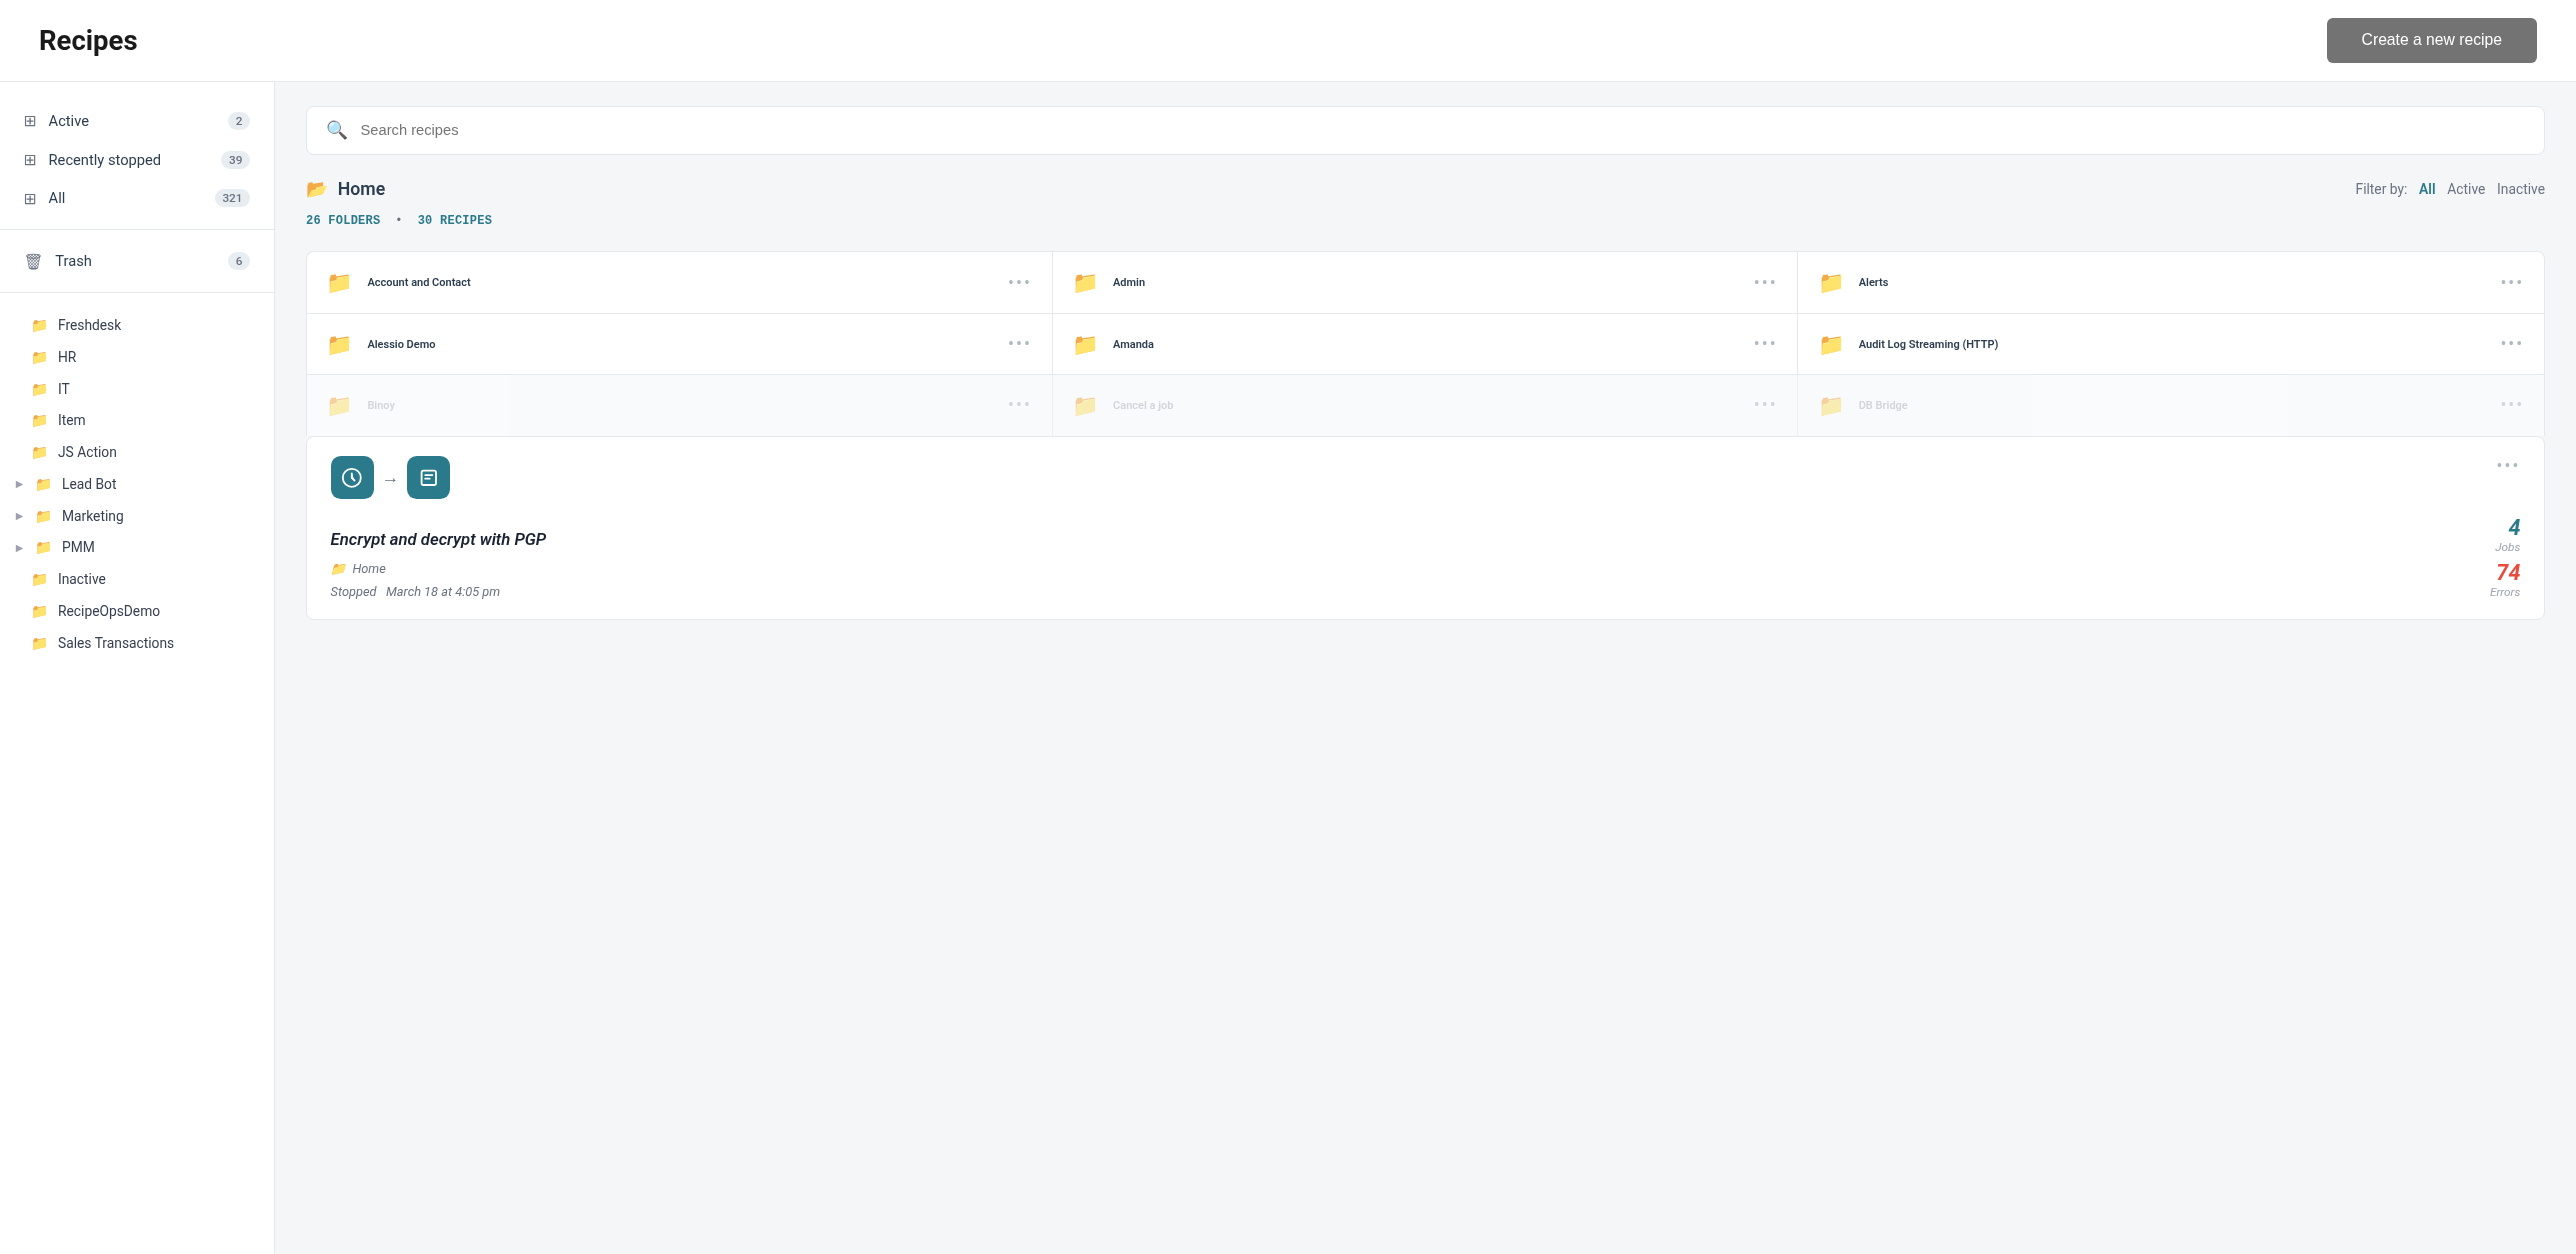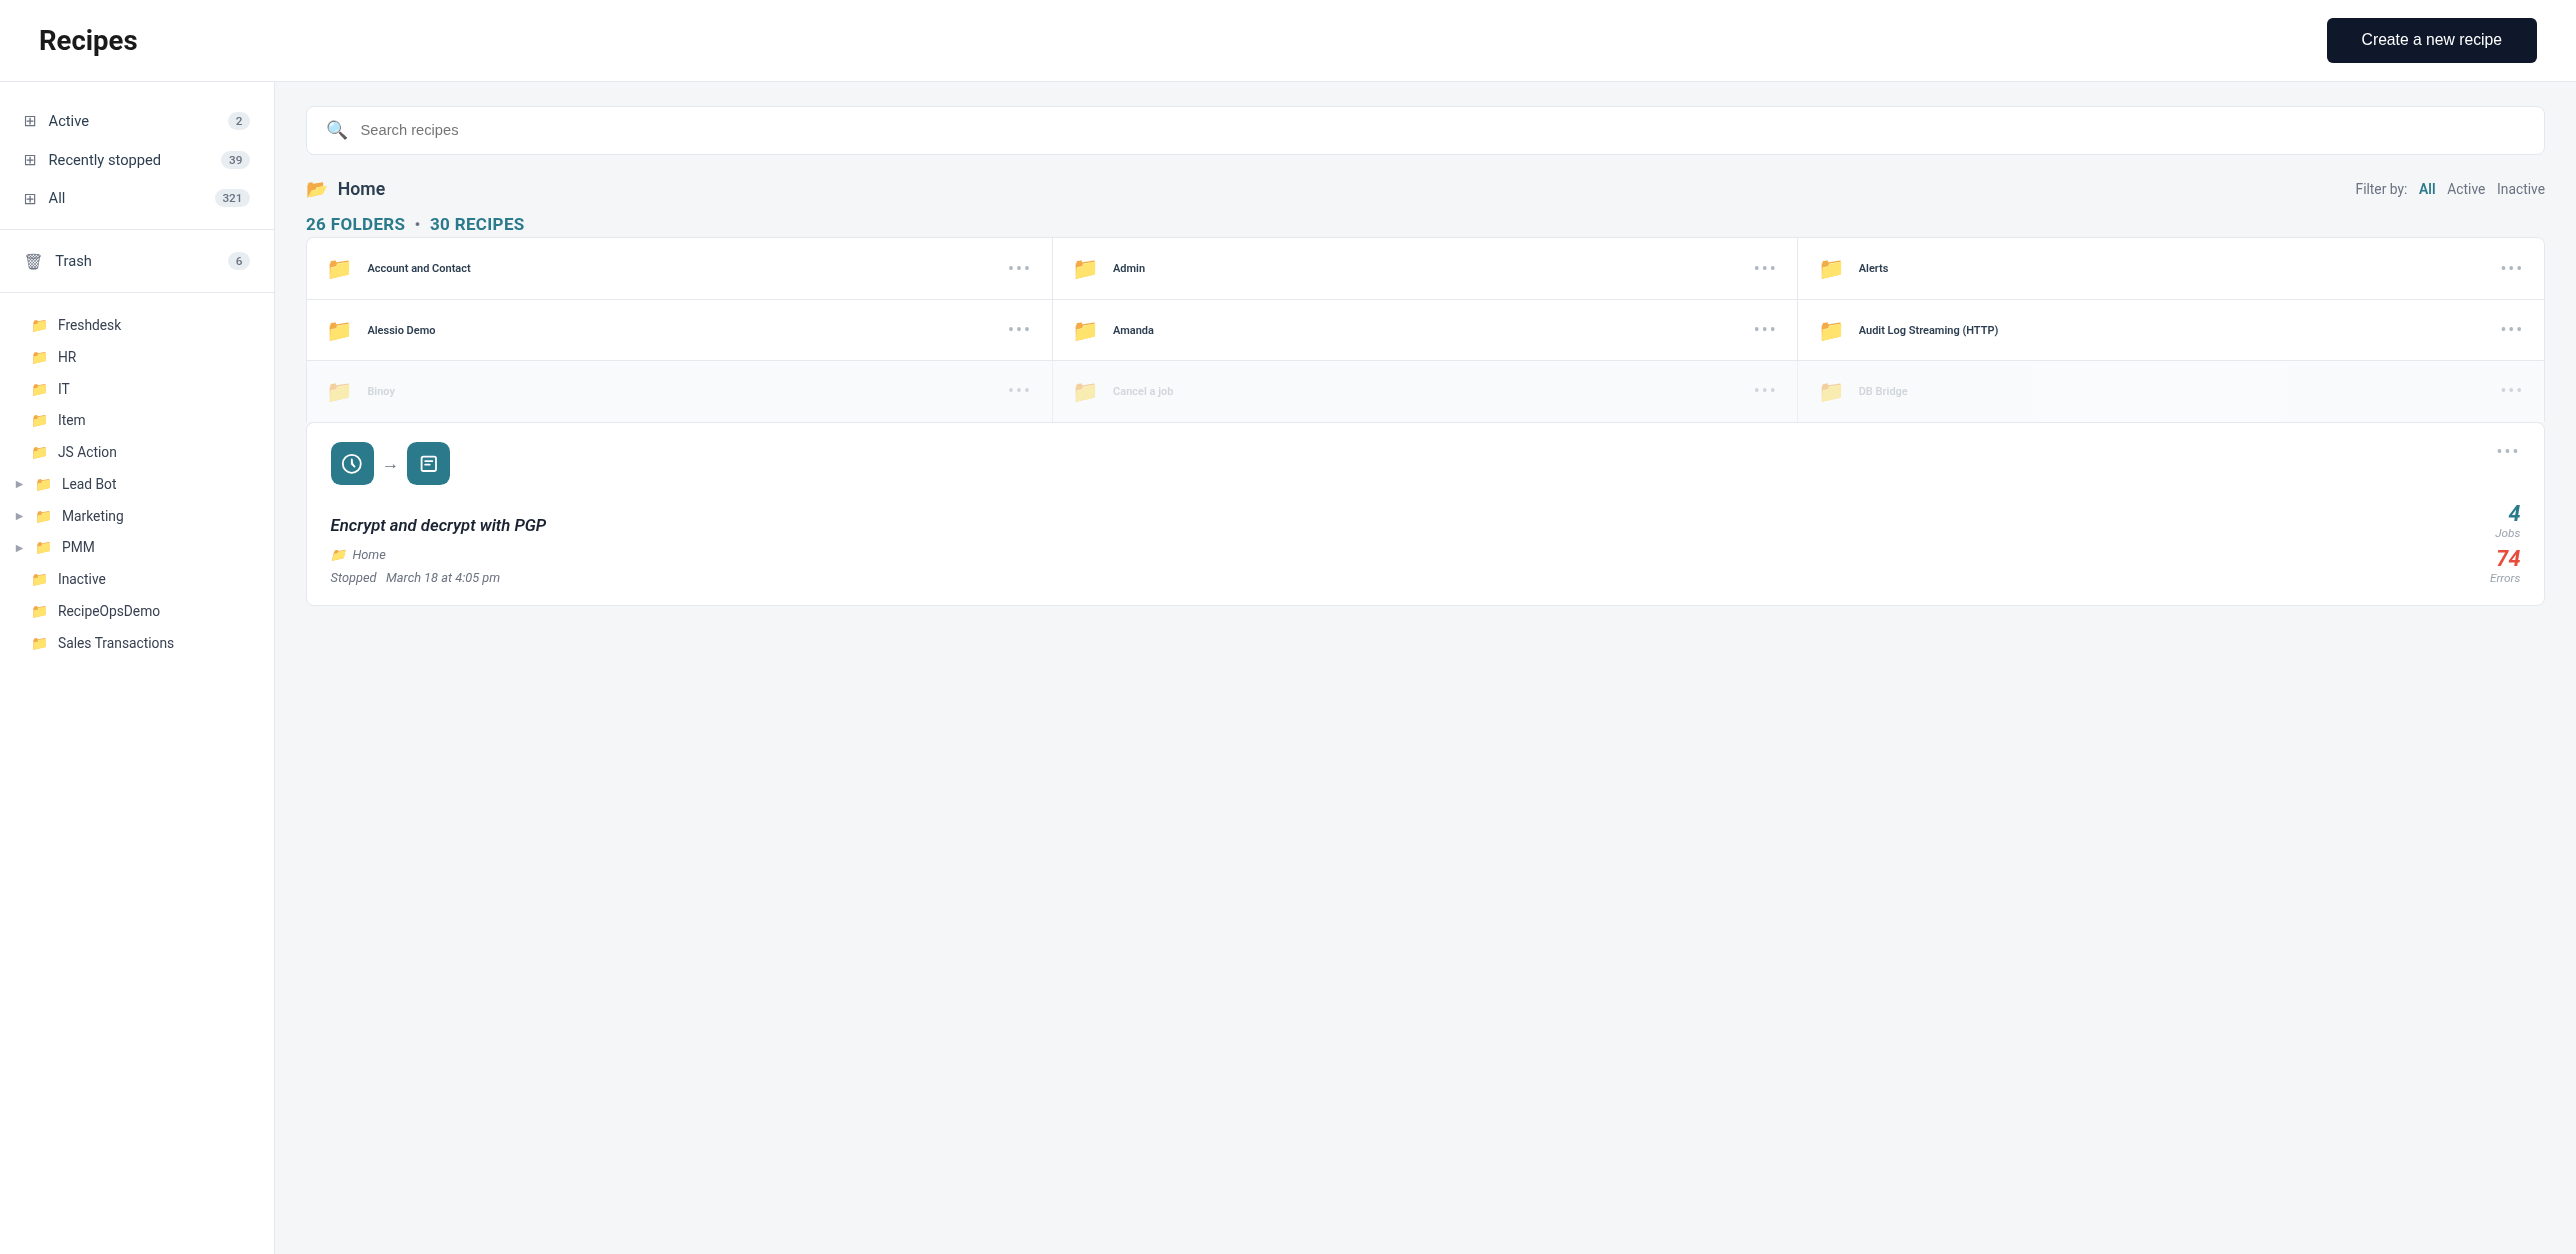--- a/index.html
+++ b/index.html
@@ -13,21 +13,21 @@
       align-items: center;
       justify-content: space-between;
       border-bottom: 1px solid #e5e8ec;
     }
     .header-title {
       font-size: 27.5px;
       font-weight: 700;
       color: #1a1a1a;
     }
     .create-btn {
-      background: #0f172a;
+      background: #737373;
       color: #fff;
       border: none;
       border-radius: 5.9px;
       padding: 13.8px 35px;
       font-size: 15.7px;
       font-weight: 500;
       cursor: pointer;
       white-space: nowrap;
     }
 
@@ -159,25 +159,26 @@
       cursor: pointer;
       color: #6b7280;
     }
     .filter-link.active {
       color: #2a7a8c;
       font-weight: 600;
     }
 
     
     .stats-row {
-      font-size: 17px;
-      color: #6b7280;
-      margin-bottom: 3px;
+      font-size: 12px;
+      color: #6b7280;
+      margin-bottom: 23px;
       font-weight: 500;
       letter-spacing: 0.02em;
+      font-family: Liberation Mono, monospace;
     }
     .stats-row span { color: #2a7a8c; font-weight: 700; }
     .folder-card {
       background: #fff;
       border: 1px solid #e5e8ec;
       border-radius: 7.9px;
       padding: 17.7px 19.7px;
       display: flex;
       align-items: center;
       justify-content: space-between;

